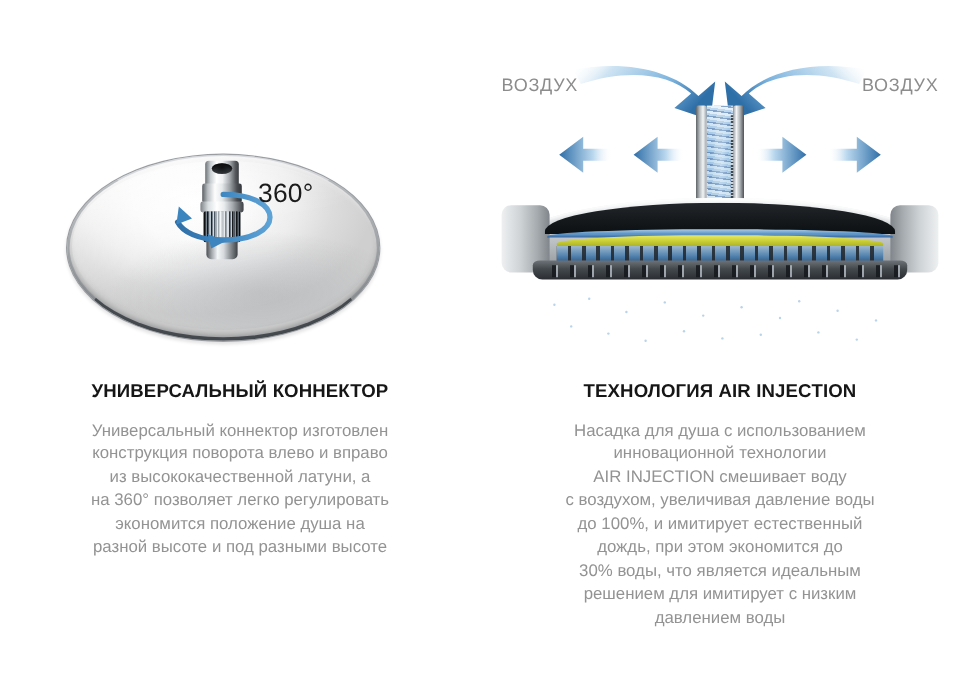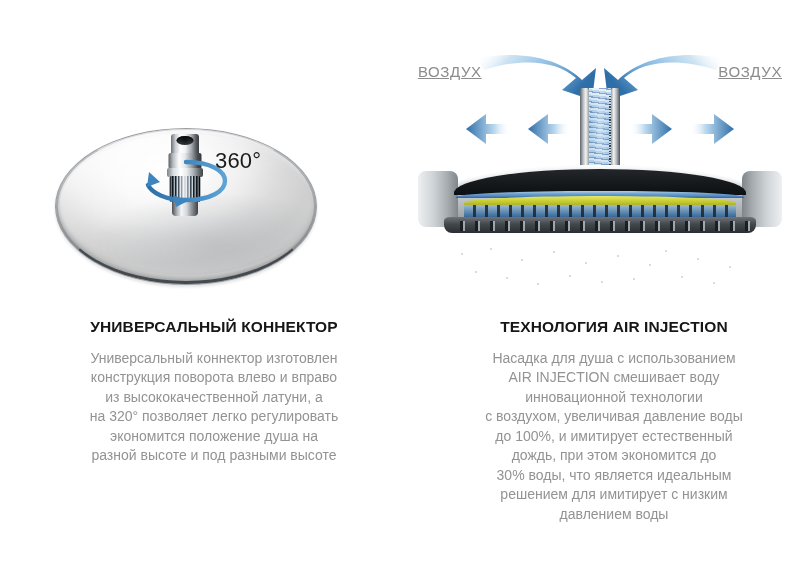--- a/index.html
+++ b/index.html
@@ -162,21 +162,20 @@
     left: 0; top: 0;
     width: 400px; height: 310px;
   }
   .air-label {
     position: absolute;
     top: 63px;
     font-size: 15px;
     color: #8c8c8c;
     letter-spacing: .6px;
     white-space: nowrap;
-    text-decoration: underline;
   }
   .air-label.left  { left: 18px; }
   .air-label.right { right: 18px; }
 
   .svg-layer {
     position: absolute;
     left: 0; top: 0;
     width: 400px; height: 310px;
     overflow: visible;
   }
@@ -304,21 +303,21 @@
     left: 52px;
     top: 232px;
     width: 296px;
     height: 78px;
     overflow: hidden;
   }
 
   
   .text-block {
     position: absolute;
-    left: 44px;
+    left: 30px;
     width: 340px;
     top: 318px;
     text-align: center;
   }
   .feature-title {
     font-size: 15.5px;
     font-weight: bold;
     color: #161616;
     letter-spacing: .1px;
     margin: 0 0 7px 0;
@@ -374,21 +373,21 @@
           <div class="badge-360">360°</div>
         </div>
       </div>
 
       <div class="text-block">
         <h3 class="feature-title">УНИВЕРСАЛЬНЫЙ КОННЕКТОР</h3>
         <p class="feature-body">
           <span>Универсальный коннектор изготовлен</span>
           <span>конструкция поворота влево и вправо</span>
           <span>из высококачественной латуни, а</span>
-          <span>на 320° позволяет легко регулировать</span>
+          <span>на 360° позволяет легко регулировать</span>
           <span>экономится положение душа на</span>
           <span>разной высоте и под разными высоте</span>
         </p>
       </div>
     </div>
 
     <div class="column">
 
       <div class="figure air-fig">
 
@@ -545,22 +544,22 @@
             <circle cx="262" cy="51" r="1"></circle> 
               <circle cx="278" cy="35" r="1"></circle>
           </g>
         </svg>
       </div>
 
       <div class="text-block">
         <h3 class="feature-title">ТЕХНОЛОГИЯ AIR INJECTION</h3>
         <p class="feature-body">
           <span>Насадка для душа с использованием</span>
+          <span>инновационной технологии</span>
           <span>AIR INJECTION смешивает воду</span>
-          <span>инновационной технологии</span>
           <span>с воздухом, увеличивая давление воды</span>
           <span>до 100%, и имитирует естественный</span>
           <span>дождь, при этом экономится до</span>
           <span>30% воды, что является идеальным</span>
           <span>решением для имитирует с низким</span>
           <span>давлением воды</span>
         </p>
       </div>
     </div>
 

